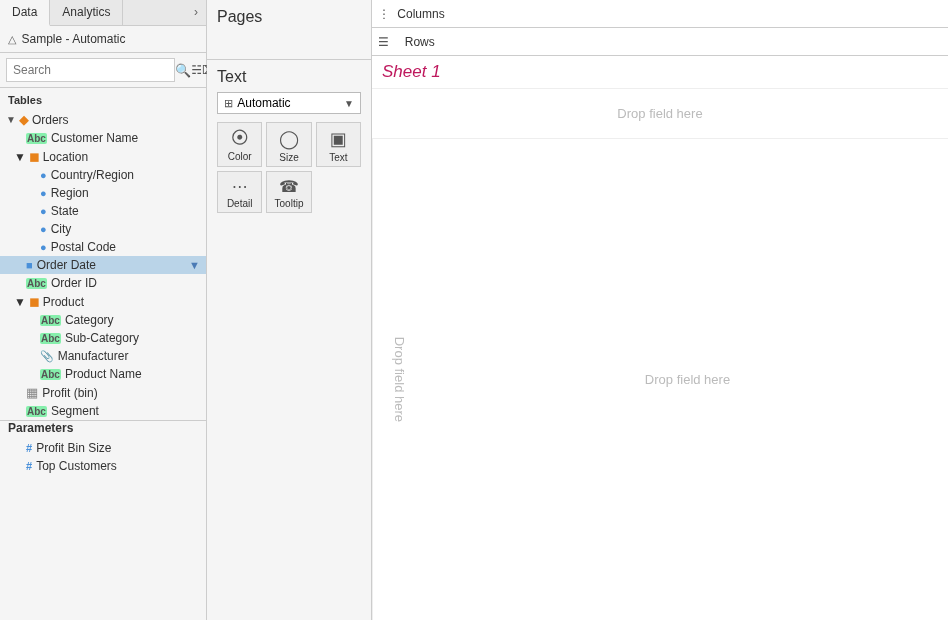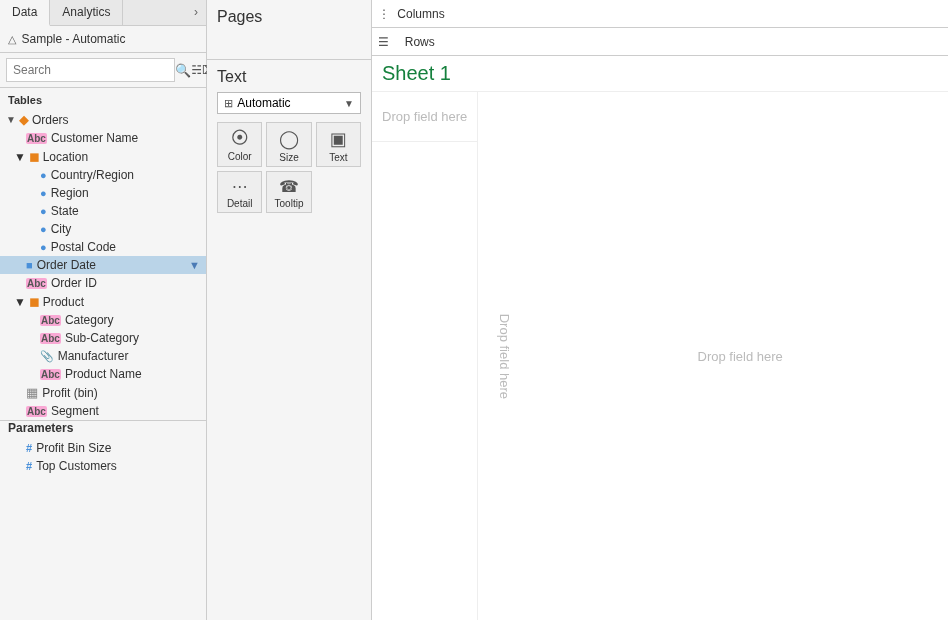--- a/index.html
+++ b/index.html
@@ -114,21 +114,21 @@
       align-items: center;
       padding: 2px 6px 2px 26px;
       cursor: pointer;
       color: #333;
       font-size: 12px;
       gap: 4px;
     }
     .tree-item.selected { background: #bad4e8; }
     .tree-item .item-icon { font-size: 11px; color: #555; }
     .tree-item .item-icon.globe { color: #4a90d9; }
-    .tree-item .item-icon.abc { color: #555; font-size: 10px; font-weight: bold; background: #f9a8d4; padding: 0 1px; border-radius: 2px; }
+    .tree-item .item-icon.abc { color: #555; font-size: 10px; font-weight: bold; background: #86efac; padding: 0 1px; border-radius: 2px; }
     .tree-item .item-icon.calendar { color: #4a90d9; }
     .tree-item .item-icon.bar { color: #888; }
     .tree-item .item-icon.clip { color: #888; }
     .tree-item .item-icon.hash { color: #4a90d9; font-weight: bold; }
     .subgroup-header {
       display: flex;
       align-items: center;
       padding: 2px 6px 2px 14px;
       cursor: pointer;
       color: #333;
@@ -246,23 +246,24 @@
       display: flex;
       flex-direction: column;
       background: white;
       position: relative;
     }
     .sheet-title-bar {
       padding: 6px 10px;
       border-bottom: 1px solid #eee;
     }
     .sheet-title {
-      font-size: 20px;
+      font-size: 17px;
       font-weight: 400;
-      color: #15803d;
+      color: #be185d;
+      font-style: italic;
     }
     .drop-top {
       grid-column: 1 / 3;
       display: flex;
       align-items: center;
       justify-content: center;
       color: #bbb;
       font-size: 13px;
       padding: 10px;
       border-bottom: 1px solid #eee;
@@ -470,21 +471,21 @@
     <span class="shelf-icon">☰</span>
     <span class="shelf-label">Rows</span>
     <div class="shelf-content"></div>
   </div>
 
   <div class="sheet-title-bar">
     <span class="sheet-title">Sheet 1</span>
   </div>
 
   <div class="sheet-area">
-    <div style="display: flex; flex-direction: row; height: 100%;">
+    <div style="display: flex; flex-direction: column; height: 100%;">
       <div class="drop-top" style="color: #bbb; font-size: 13px; display:flex; align-items:center; justify-content:center; height:50px; border-bottom:1px solid #eee;">Drop field here</div>
       <div style="display:flex; flex:1;">
         <div class="drop-left" style="width:55px; display:flex; align-items:center; justify-content:center; border-right:1px solid #eee; color:#bbb; font-size:13px;">
           <div style="writing-mode:vertical-lr; transform:rotate(180deg);">Drop field here</div>
         </div>
         <div class="drop-center" style="flex:1; display:flex; align-items:center; justify-content:center; color:#bbb; font-size:13px;">Drop field here</div>
       </div>
     </div>
   </div>
 </div>

